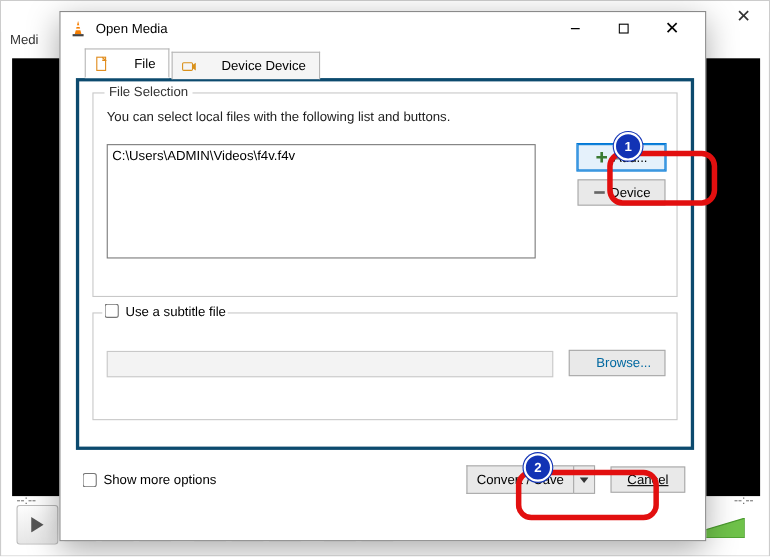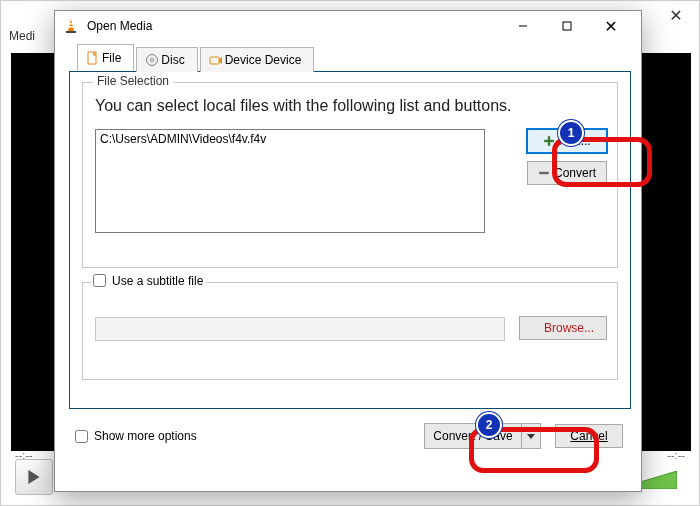--- a/index.html
+++ b/index.html
@@ -26,38 +26,38 @@
   .titlebar { height: 30px; display: flex; align-items: center; padding: 0 8px; }
   .cone { width: 16px; height: 16px; margin-right: 8px; }
   .title-text { font-size: 12px; flex: 1; }
   .title-btns { display: flex; gap: 0; }
   .title-btn { width: 44px; height: 28px; display: flex; align-items: center; justify-content: center; font-size: 14px; }
   .title-btn svg { width: 10px; height: 10px; }
   .title-close { font-size: 16px; }
 
   .tab-area { margin: 4px 10px 0 14px; }
   .tabs { position: relative; display: flex; align-items: flex-end; height: 26px; padding-left: 8px; z-index: 2; }
-  .tab { display: flex; align-items: center; gap: 2px; height: 24px; padding: 0 12px 0 8px; border: 1px solid #b5b5b5; border-bottom: none; background: #f5f5f5; font-size: 12px; margin-right: 2px; position: relative; top: 1px; }
+  .tab { display: flex; align-items: center; gap: 22px; height: 24px; padding: 0 12px 0 8px; border: 1px solid #b5b5b5; border-bottom: none; background: #f5f5f5; font-size: 12px; margin-right: 2px; position: relative; top: 1px; }
   .tab.active { background: #fff; top: 0; height: 25px; border-bottom: 1px solid #fff; z-index: 3; }
   .tab .ticon { width: 14px; height: 14px; display:flex; align-items:center; justify-content:center; }
-  .tab-body { border: 1px solid #0c4a6e; padding: 10px 12px 12px 12px; position: relative; z-index: 1; background:#fff; height: 338px; box-sizing: border-box; }
+  .tab-body { border: 3px solid #0c4a6e; padding: 10px 12px 12px 12px; position: relative; z-index: 1; background:#fff; height: 338px; box-sizing: border-box; }
 
   .groupbox { border: 1px solid #c8c8c8; padding: 14px 12px 12px 12px; position: relative; margin-bottom: 14px; }
   .groupbox .legend { position: absolute; top: -9px; left: 10px; background: #fff; padding: 0 4px; font-size: 12px; color: #333; }
   .gb1 { height: 158px; }
   .gb2 { height: 70px; }
 
-  .hint { font-size: 16px; color: #222; margin-bottom: 6px; }
+  .hint { font-size: 12px; color: #222; margin-bottom: 6px; }
 
   .filelist { position: absolute; left: 12px; top: 46px; width: 390px; height: 104px; border: 1px solid #7a7a7a; background: #fff; padding: 2px 4px; box-sizing: border-box; font-size: 12px; overflow:auto; }
 
   .side-btns { position: absolute; right: 10px; top: 46px; width: 80px; display:flex; flex-direction:column; gap:8px; }
 
   .btn { height: 24px; border: 1px solid #a8a8a8; background: #e9e9e9; display: flex; align-items: center; justify-content: center; gap: 4px; font-size: 12px; color: #000; padding: 0 8px; box-sizing:border-box; }
-  .btn.disabled { color: #b91c1c; padding-left: 20px; }
+  .btn.disabled { color: #0369a1; padding-left: 20px; }
   .btn .bicon { width:12px; height:12px; display:flex; align-items:center; justify-content:center; }
   .btn.primary-hover { border: 1px solid #0078d7; outline: 1px solid #0078d7; background:#e5f1fb; }
 
   .subtitle-row { display:flex; align-items:flex-start; gap:6px; font-size:12px; position:absolute; top:-1px; left:0; }
   .subtitle-field { position:absolute; left:12px; right:112px; top:34px; height:22px; border:1px solid #c8c8c8; background:#f3f3f3; }
   .subtitle-browse { position:absolute; right:10px; top:33px; width:88px; }
 
   .show-more { position:absolute; left:20px; bottom:48px; display:flex; align-items:center; gap:6px; font-size:12px; }
 
   .bottom-btns { position:absolute; right:18px; bottom:42px; display:flex; gap:14px; align-items:center; }
@@ -144,29 +144,20 @@
     <div class="tab-area">
       <div class="tabs">
         <div class="tab active">
           <span class="ticon">
             <svg viewBox="0 0 14 14">
                 <rect x="2" y="1" width="8" height="12" fill="#fff" stroke="#e08a1a"></rect>
                 <polyline points="7,1 10,4 7,4" fill="#f3c27a" stroke="#e08a1a"></polyline>
               </svg>
           </span>
           <span>File</span>
-        </div>
-        <div class="tab">
-          <span class="ticon">
-            <svg viewBox="0 0 14 14">
-                <circle cx="7" cy="7" r="5.5" fill="#eee" stroke="#888"></circle>
-                <circle cx="7" cy="7" r="1.5" fill="#fff" stroke="#888"></circle>
-              </svg>
-          </span>
-          <span>Disc</span>
         </div>
         <div class="tab">
           <span class="ticon">
             <svg viewBox="0 0 14 14">
                 <rect x="1" y="4" width="9" height="7" rx="1" fill="none" stroke="#d9901a"></rect>
                 <polygon points="10,6 13,4 13,11 10,9" fill="#d9901a"></polygon>
               </svg>
           </span>
           <span>Device Device</span>
         </div>
@@ -189,21 +180,21 @@
                   </svg>
               </span>
               <span>Add...</span>
             </div>
             <div class="btn">
               <span class="bicon">
                 <svg viewBox="0 0 10 10">
                     <line x1="1" y1="5" x2="9" y2="5" stroke="#666" stroke-width="2"></line>
                   </svg>
               </span>
-              <span>Convert</span>
+              <span>Device</span>
             </div>
           </div>
         </div>
 
         <div class="groupbox gb2">
           <div class="subtitle-row" style="position:absolute; top:-9px; left:8px; background:#fff; padding:0 2px;">
             <input type="checkbox" style="">
             <span>Use a subtitle file</span>
           </div>
           <div class="subtitle-field"></div>

